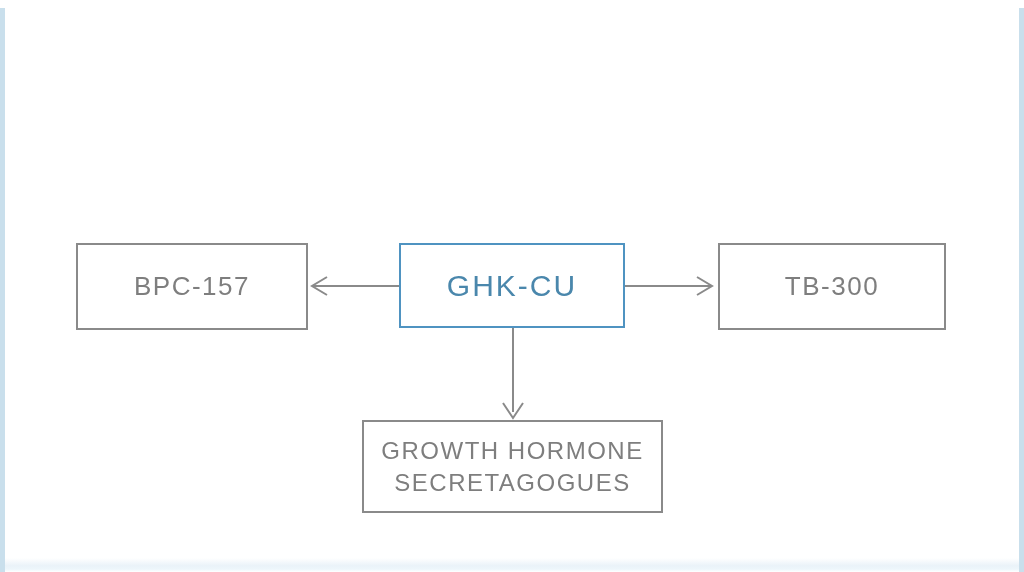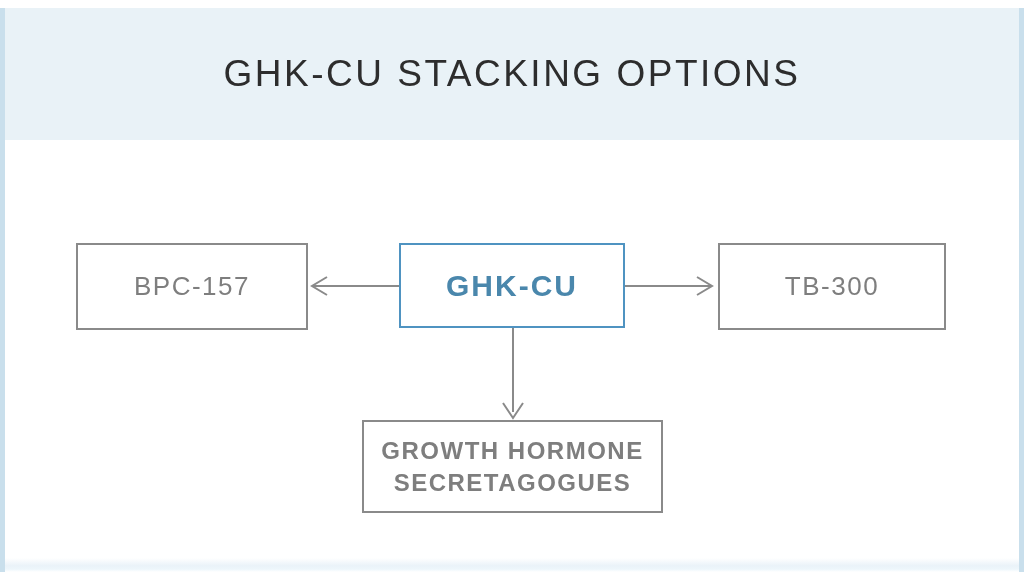--- a/index.html
+++ b/index.html
@@ -52,41 +52,37 @@
     display:flex;align-items:center;justify-content:center;
     text-align:center;
     color:var(--gray-text);
     font-size:26px;
     letter-spacing:1.5px;
   }
   .node-box.center-node{
     border-color:var(--accent-blue-border);
     color:var(--accent-blue-text);
     font-size:30px;
-    font-weight:700;
+    font-weight:400;
     letter-spacing:2px;
   }
   .node-bpc{left:76px;top:243px;width:232px;height:87px;}
   .node-ghk{left:399px;top:243px;width:226px;height:85px;}
   .node-tb{left:718px;top:243px;width:228px;height:87px;}
   .node-ghs{
     left:362px;top:420px;width:301px;height:93px;
     font-size:24px;line-height:1.3;letter-spacing:1.5px;
     padding:0 2px;
-    font-weight:bold;
   }
 </style>
 </head>
 <body>
 
 <div class="page-frame">
 
-  <div class="header-band">
-    <div class="page-title">GHK-CU STACKING OPTIONS</div>
-  </div>
 
   <div class="edge-strip left"></div>
   <div class="edge-strip right"></div>
 
   <div class="diagram-canvas">
 
     <svg class="arrow-layer" viewBox="0 0 1024 572" xmlns="http://www.w3.org/2000/svg" fill="none" stroke="#8a8a8a" stroke-width="2">
       <g>
         <line x1="399" y1="286" x2="313" y2="286"></line>
         <polyline points="327,277 312,286 327,295"></polyline>

